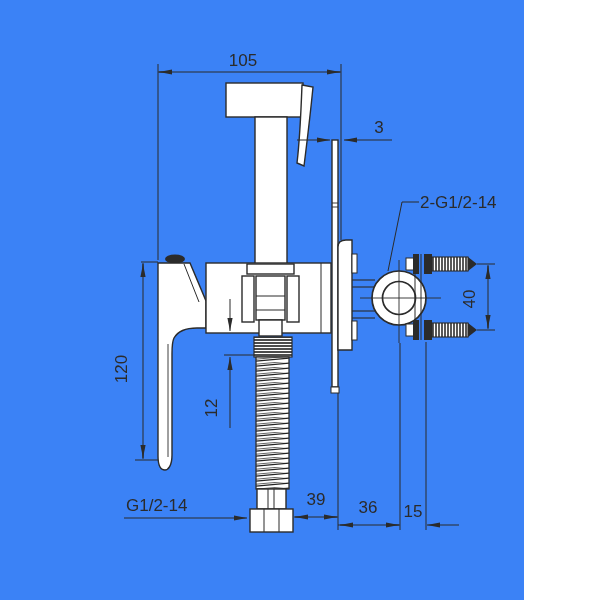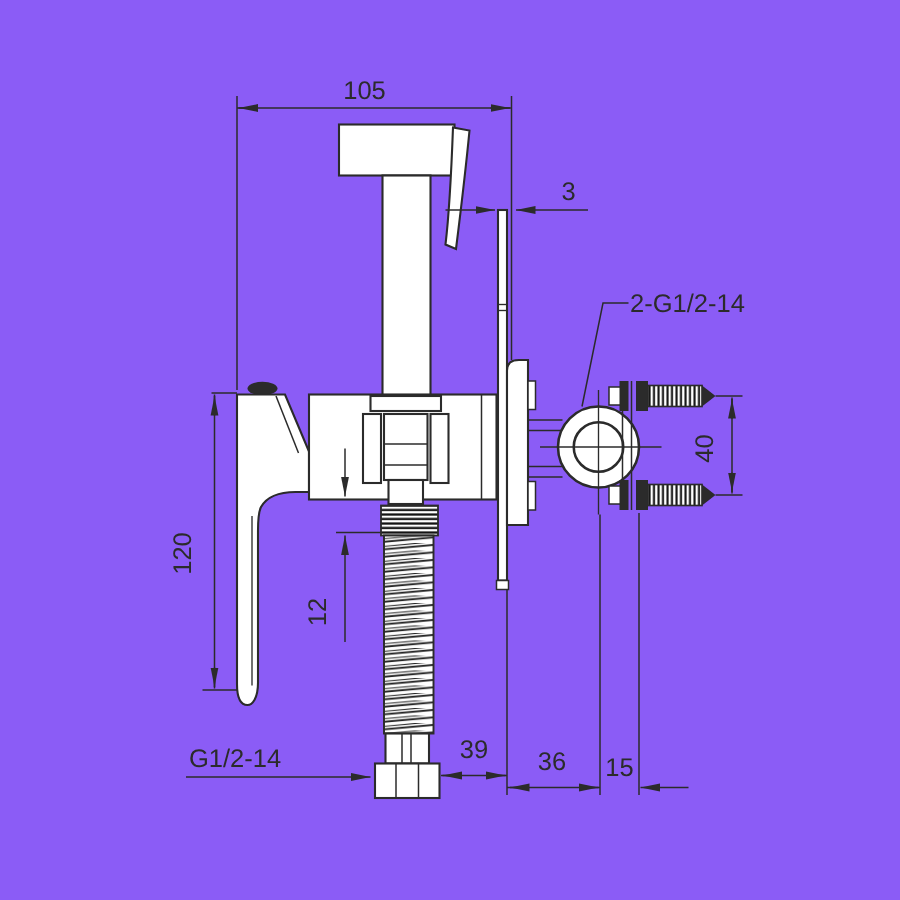--- a/index.html
+++ b/index.html
@@ -1,17 +1,17 @@
 <!DOCTYPE html>
 <html><head>
 <meta charset="utf-8">
 <style>
   html,body{margin:0;padding:0;background:#fff;}
   .canvas{
-    position:relative;width:600px;height:600px;background:#8b5cf6;overflow:hidden;
+    position:relative;width:524px;height:600px;background:#3b82f6;overflow:hidden;
     font-family:"Liberation Sans", sans-serif;
   }
   svg{display:block}
   text{
     font-family:"Liberation Sans", sans-serif;
     fill:#2b2b2b;
     font-size:17px;
   }
 </style>
 </head>

